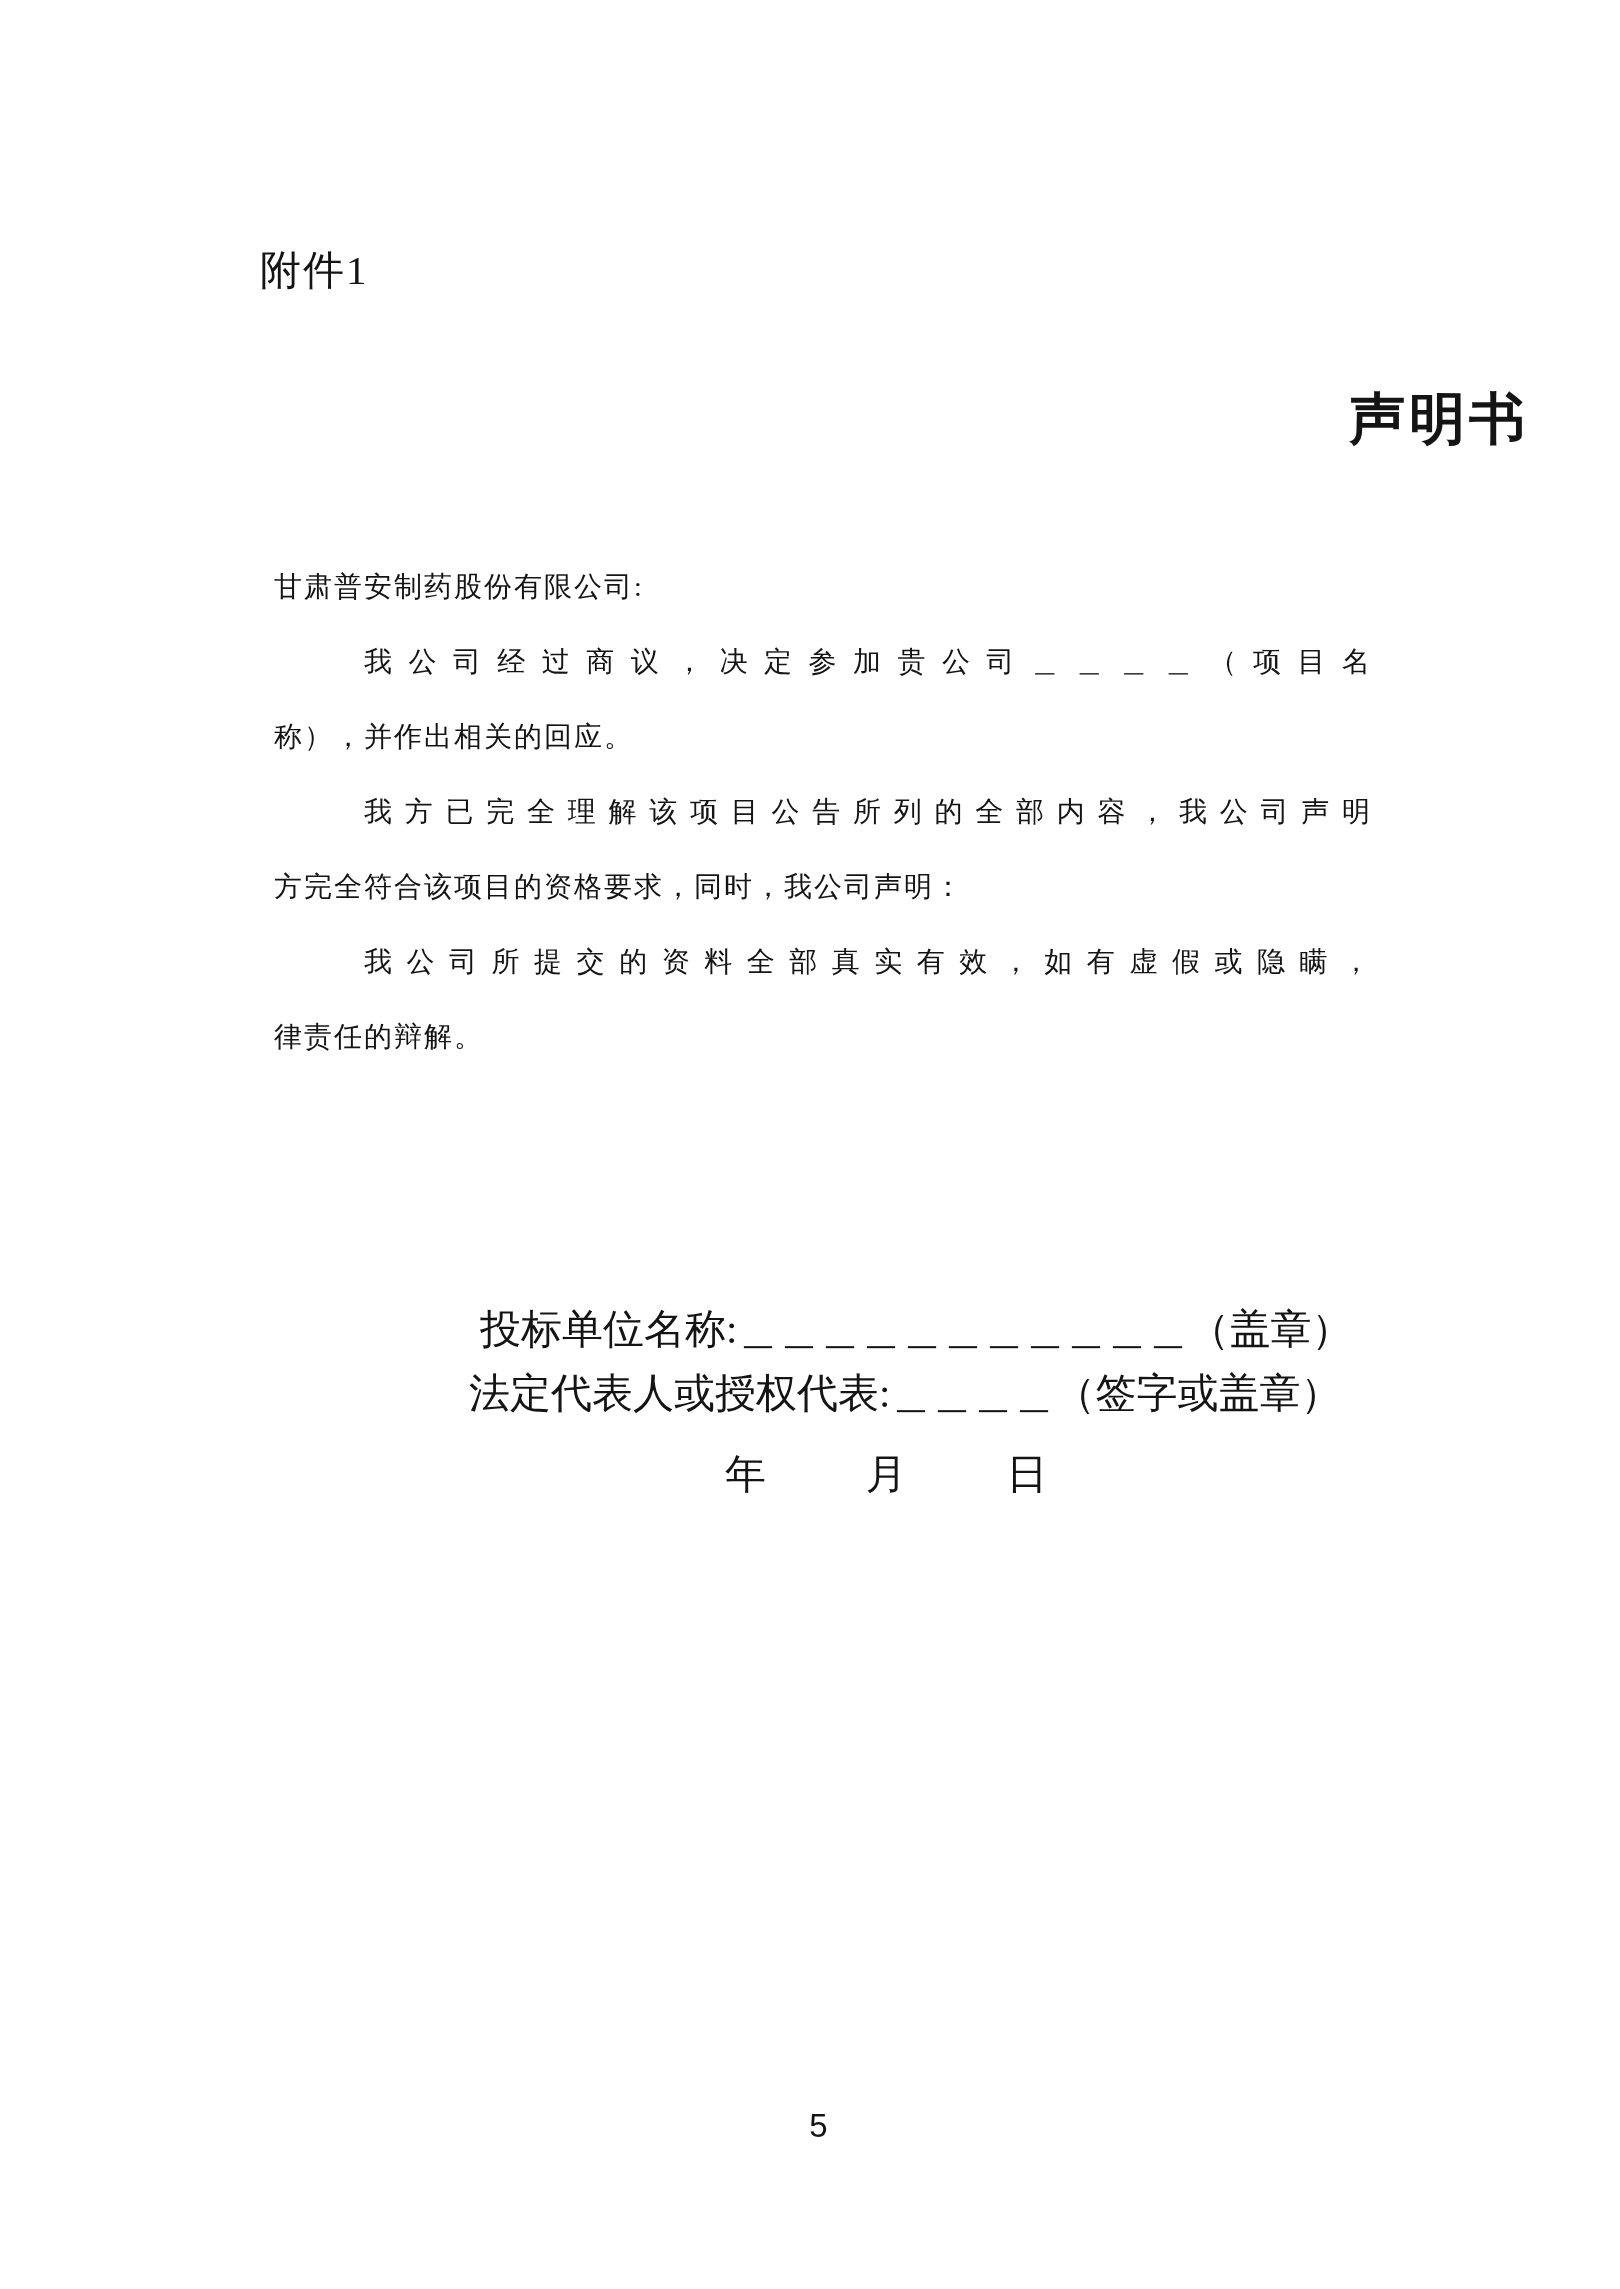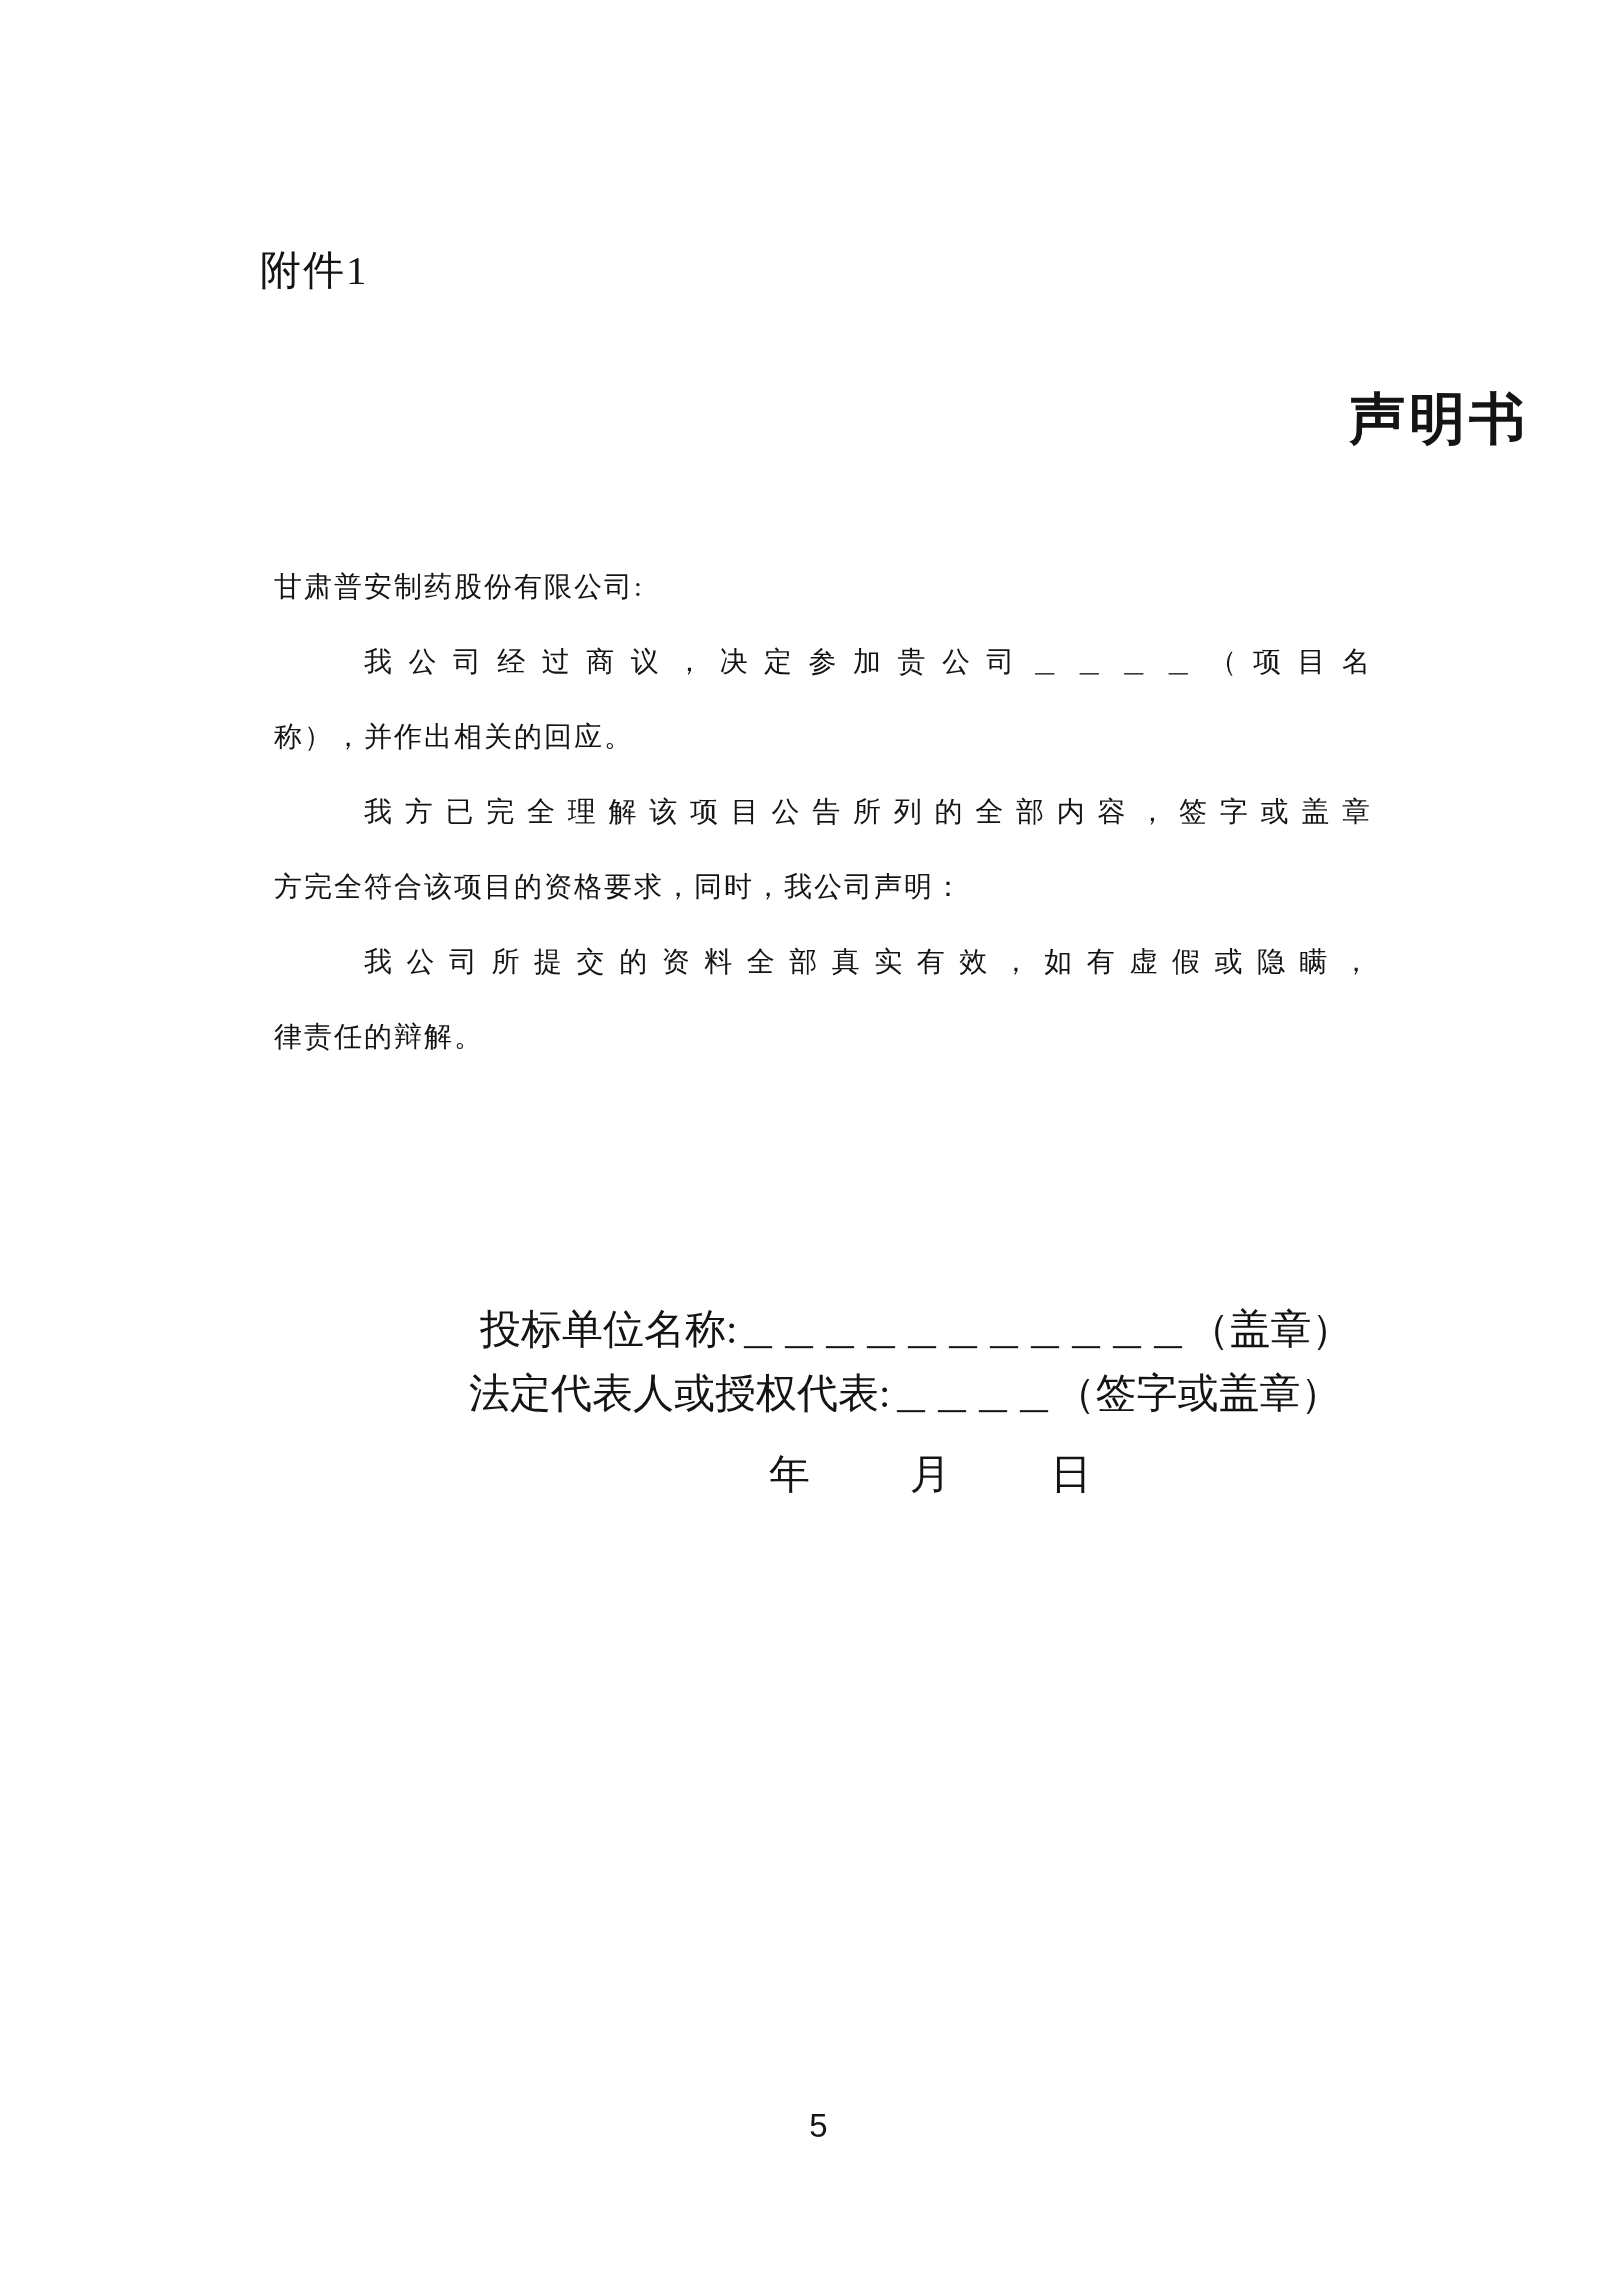--- a/index.html
+++ b/index.html
@@ -51,21 +51,21 @@
   .sig-block {
     position: absolute;
     left: 0;
     top: 0;
     width: 1620px;
     font-size: 41px;
   }
   .sig-line { position: absolute; white-space: nowrap; }
   .sig-unit { left: 480px; top: 1286px; margin-top: 16px; }
   .sig-rep  { left: 469px; top: 1366px; }
-  .sig-date { left: 725px; top: 1447px; letter-spacing: 5.9px; margin-left: 44px; }
+  .sig-date { left: 725px; top: 1447px; letter-spacing: 5.9px; }
   .page-number {
     position: absolute;
     left: 0;
     top: 2107px;
     width: 1637px;
     text-align: center;
     font-size: 33px;
     font-family: "Liberation Sans", "DejaVu Sans", sans-serif;
   }
   
@@ -89,21 +89,21 @@
 <div class="page">
 
   <div class="attachment">附件1</div>
 
   <h1 class="title">声明书</h1>
 
   <div class="body-block">
     <div class="line loose">甘肃普安制药股份有限公司:</div>
     <div class="line indent just">我公司经过商议，决定参加贵公司＿＿＿＿（项目名</div>
     <div class="line loose">称），并作出相关的回应。</div>
-    <div class="line indent just">我方已完全理解该项目公告所列的全部内容，签字或盖章</div>
+    <div class="line indent just">我方已完全理解该项目公告所列的全部内容，我公司声明</div>
     <div class="line loose">方完全符合该项目的资格要求，同时，我公司声明：</div>
     <div class="line indent just">我公司所提交的资料全部真实有效，如有虚假或隐瞒，</div>
     <div class="line loose">律责任的辩解。</div>
   </div>
 
   <div class="sig-block">
     <div class="sig-line sig-unit">
       <span>投标单位名称:</span><span>＿＿＿＿＿＿＿＿＿＿＿</span><span>（盖章）</span>
     </div>
     <div class="sig-line sig-rep">

